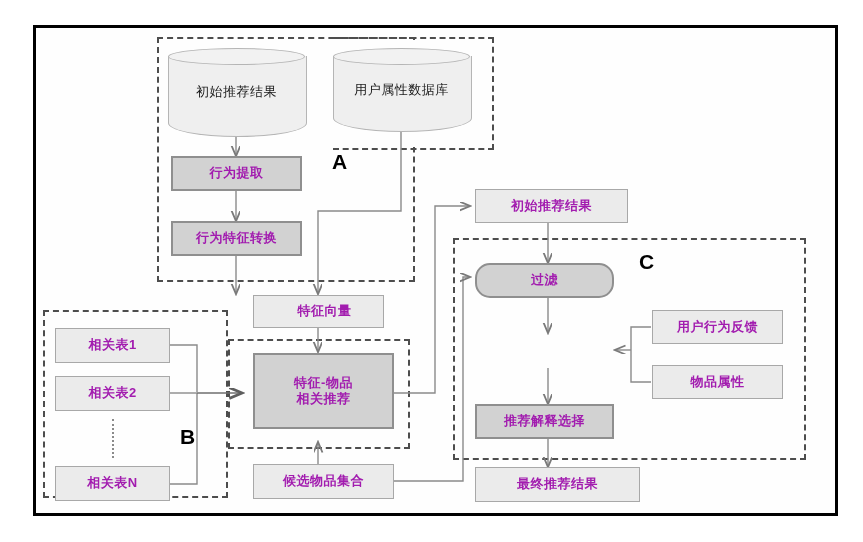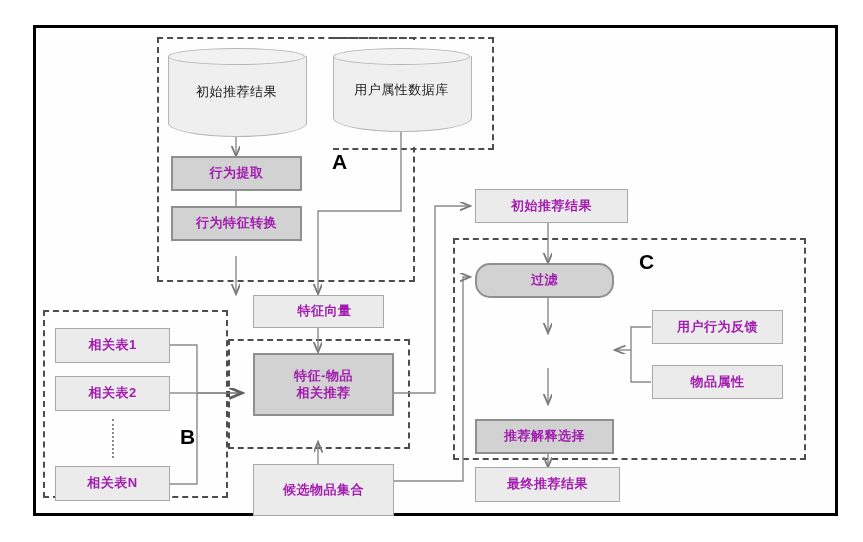--- a/index.html
+++ b/index.html
@@ -101,66 +101,66 @@
   <div class="cyl" style="left:333px;top:48px;width:137px;height:83px;">
     <div class="body"></div>
     <div class="top"></div>
     <div class="label">用户属性数据库</div>
   </div>
 
   <div class="node dark" style="left:171px;top:156px;width:131px;height:35px;">
     <span>行为提取</span>
   </div>
 
-  <div class="node dark" style="left:171px;top:206px;width:131px;height:35px;">
+  <div class="node dark" style="left:171px;top:221px;width:131px;height:35px;">
     <span>行为特征转换</span>
   </div>
 
   <div class="node light" style="left:253px;top:295px;width:131px;height:33px;padding-left:12px;">
     <span>特征向量</span>
   </div>
 
   <div class="node light" style="left:55px;top:328px;width:115px;height:35px;">
     <span>相关表1</span>
   </div>
   <div class="node light" style="left:55px;top:376px;width:115px;height:35px;">
     <span>相关表2</span>
   </div>
   <div class="ellipsis-v" style="left:112px;top:419px;height:39px;"></div>
   <div class="node light" style="left:55px;top:466px;width:115px;height:35px;text-align:right;">
     <span>相关表N</span>
   </div>
 
-  <div class="node dark" style="left:253px;top:353px;width:141px;height:63px;flex-direction:column;">
+  <div class="node dark" style="left:253px;top:353px;width:141px;height:76px;flex-direction:column;">
     <span>特征-物品</span>
     <span>相关推荐</span>
   </div>
 
-  <div class="node light" style="left:253px;top:464px;width:141px;height:52px;">
+  <div class="node light" style="left:253px;top:464px;width:141px;height:35px;">
     <span>候选物品集合</span>
   </div>
 
   <div class="node light" style="left:475px;top:189px;width:153px;height:34px;">
     <span>初始推荐结果</span>
   </div>
 
   <div class="node dark" style="left:475px;top:263px;width:139px;height:35px;border-radius:15px;">
     <span>过滤</span>
   </div>
 
 
   <div class="node light" style="left:652px;top:310px;width:131px;height:34px;">
     <span>用户行为反馈</span>
   </div>
 
   <div class="node light" style="left:652px;top:365px;width:131px;height:34px;">
     <span>物品属性</span>
   </div>
 
-  <div class="node dark" style="left:475px;top:404px;width:139px;height:35px;margin-top:15px;">
+  <div class="node dark" style="left:475px;top:404px;width:139px;height:35px;">
     <span>推荐解释选择</span>
   </div>
 
-  <div class="node light" style="left:475px;top:467px;width:145px;height:35px;">
+  <div class="node light" style="left:475px;top:467px;width:165px;height:35px;">
     <span>最终推荐结果</span>
   </div>
 
 </div>
 
 </body></html>

